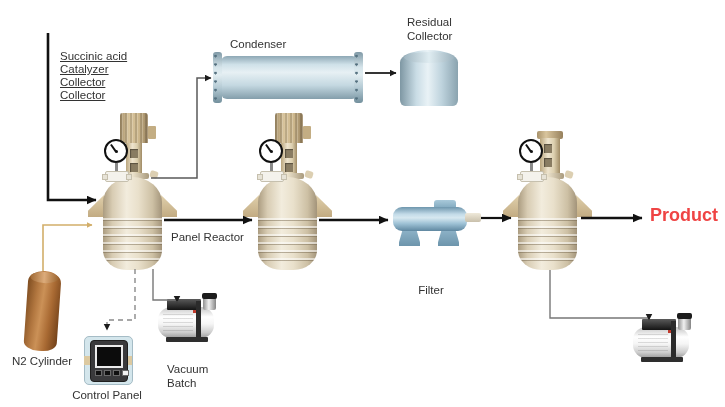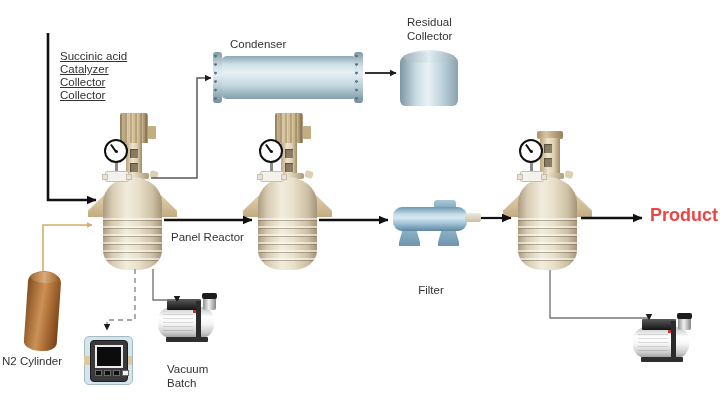--- a/index.html
+++ b/index.html
@@ -221,34 +221,35 @@
   <div class="abs filter-leg fl-1"></div>
   <div class="abs filter-leg fl-2"></div>
   <div class="abs filter-cap"></div>
   <div class="abs filter-body"></div>
   <div class="abs filter-nozzle"></div>
   <div class="lbl" style="left:400px;top:249px;width:62px;text-align:center;margin-top:35px;">Filter</div>
 
   <div class="lbl z-top" style="left:650px;top:209px;font-weight:bold;font-size:18px;color:#ef4444;">Product</div>
 
   <div class="abs cylinder"></div>
-  <div class="lbl" style="left:2px;top:355px;width:80px;text-align:left;">N2 Cylinder</div>
+  <div class="lbl" style="left:2px;top:355px;width:80px;text-align:center;">N2 Cylinder</div>
 
   <div class="abs cpanel">
     <div class="cp-band"></div>
     <div class="cp-inner">
       <div class="cp-screen"></div>
       <div class="cp-buttons">
         <div class="cp-btn"></div>
         <div class="cp-btn"></div>
         <div class="cp-btn"></div>
         <div class="cp-btn light"></div>
       </div>
     </div>
   </div>
+  <div class="lbl" style="left:61px;top:389px;width:92px;text-align:center;">Control Panel</div>
 
   <div class="pump" style="left:158px;top:293px;">
     <div class="p-body"></div>
     <div class="p-lines"></div>
     <div class="p-block"></div>
     <div class="p-stripe"></div>
     <div class="p-dot"></div>
     <div class="p-cap"></div>
     <div class="p-base"></div>
   </div>

